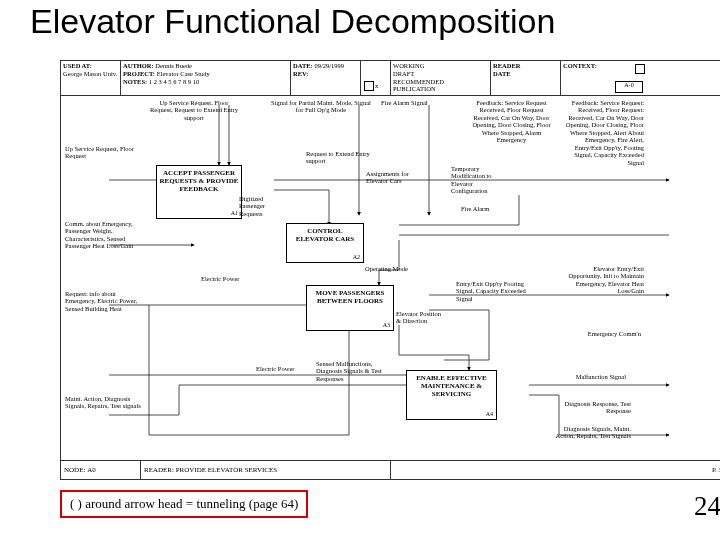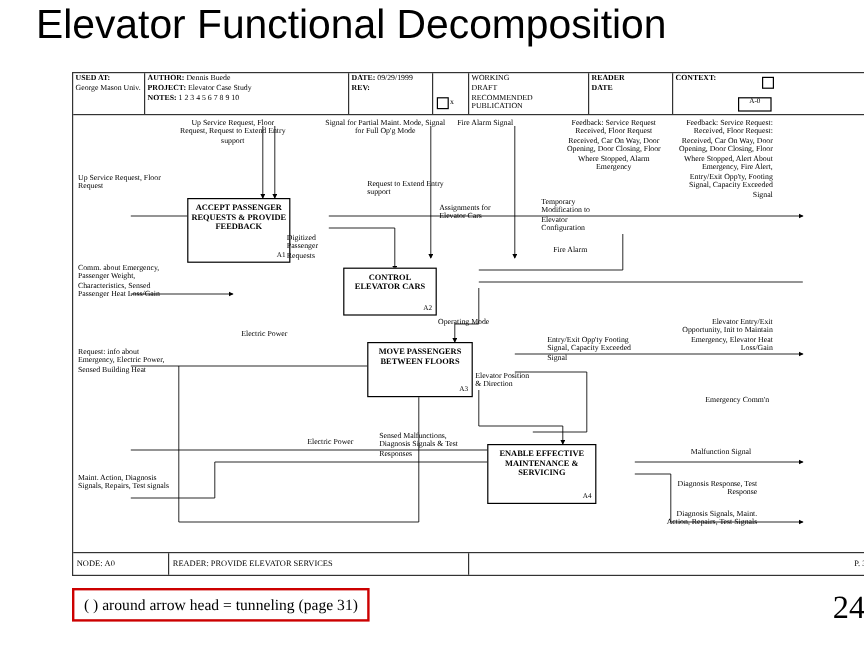--- a/index.html
+++ b/index.html
@@ -148,15 +148,15 @@
 
     <div class="ftr">
       <div class="fcell fc1"><span class="lbl">NODE:</span>&nbsp;<span>A0</span></div>
       <div class="fcell fc2"><span class="lbl">READER:</span>&nbsp;<span>PROVIDE ELEVATOR SERVICES</span></div>
       <div class="fcell fc4" style="justify-content:flex-end">
           <span>P. 3</span>
         </div>
     </div>
   </div>
 
-  <div class="footnote">( ) around arrow head = tunneling (page 31)</div>
+  <div class="footnote">( ) around arrow head = tunneling (page 64)</div>
   <div class="pagenum">24</div>
 </div>
 
 </body></html>

